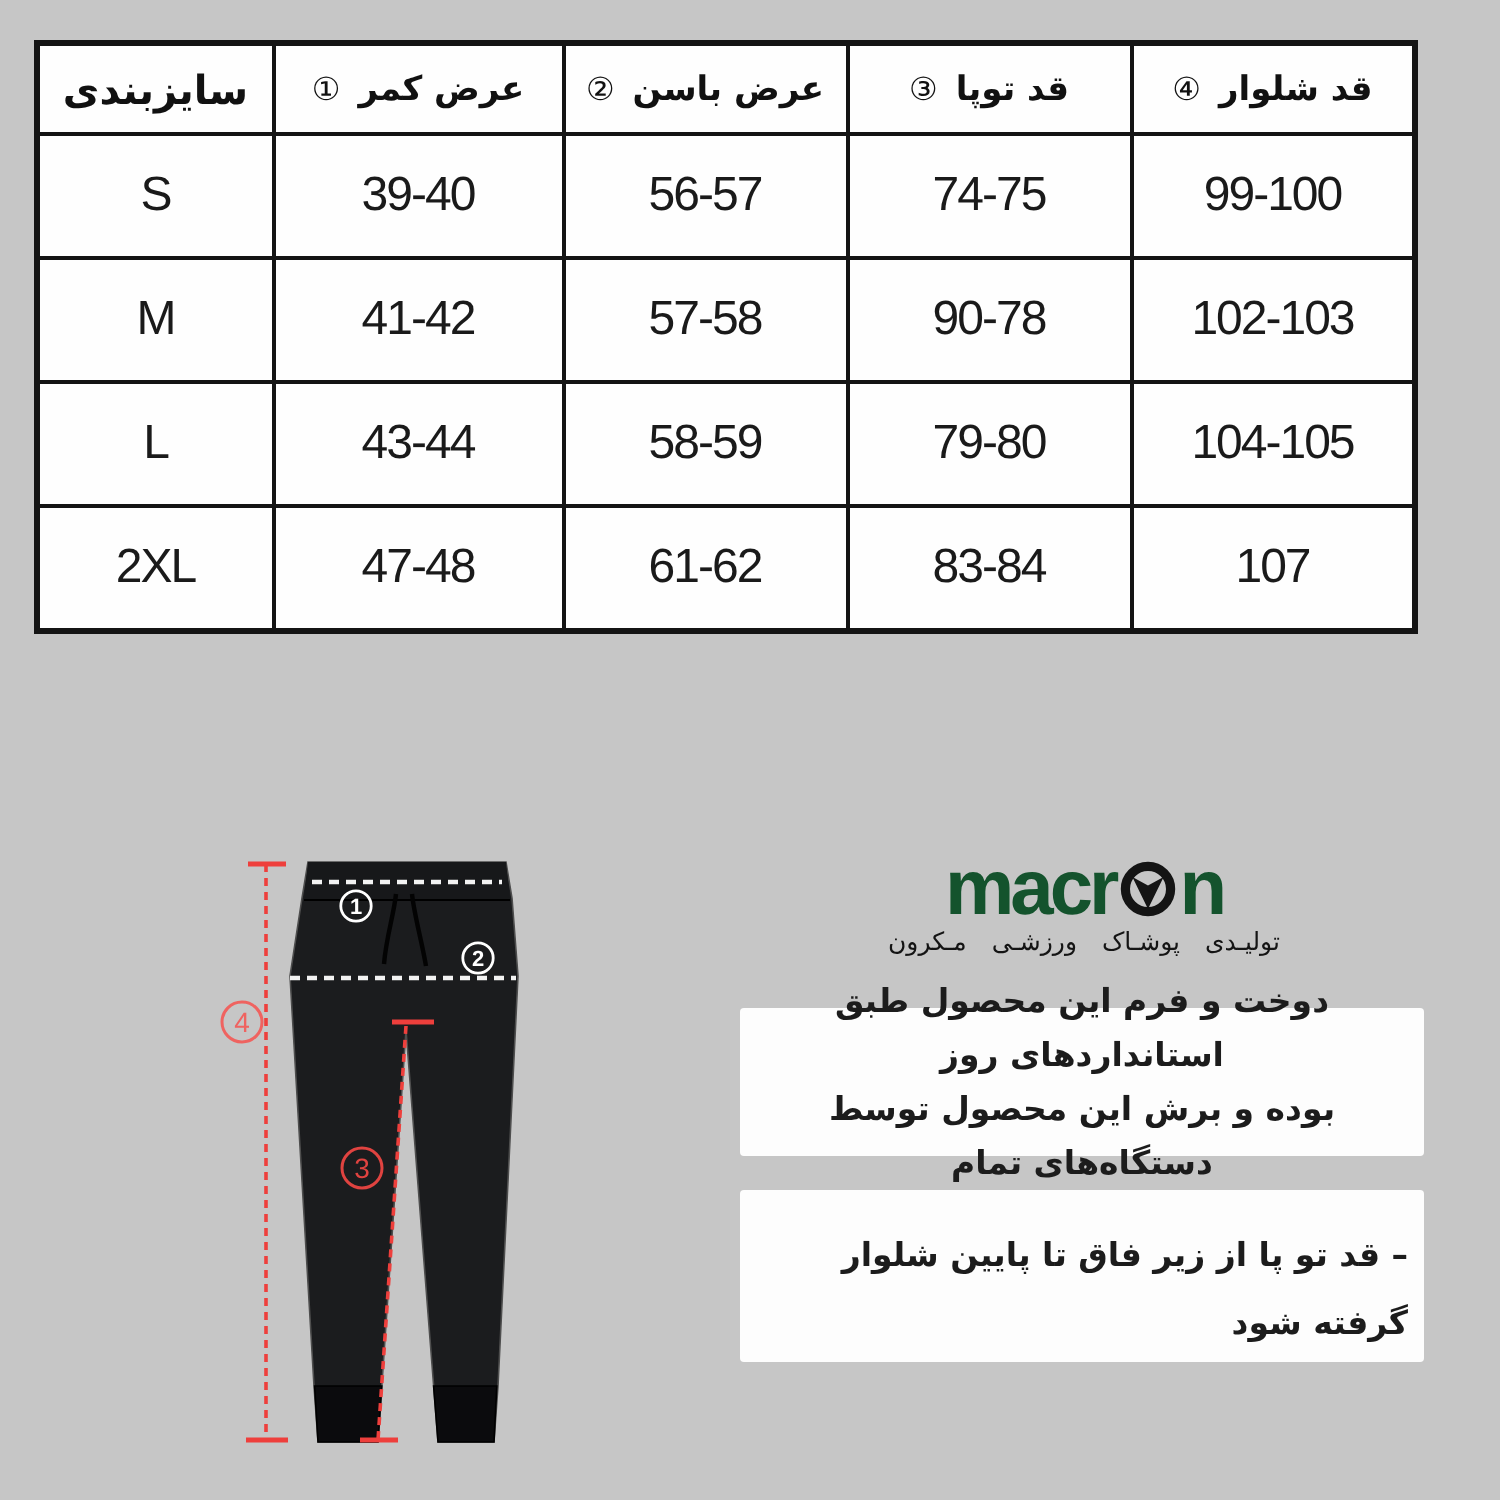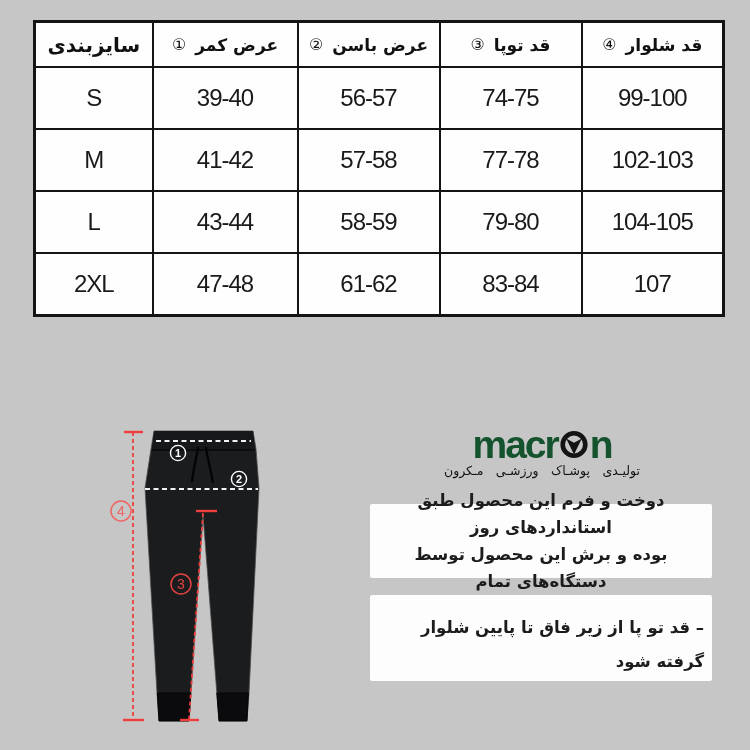--- a/index.html
+++ b/index.html
@@ -3,21 +3,21 @@
 <meta charset="utf-8">
 <style>
   html,body{margin:0;padding:0;}
   body{
     width:750px;height:750px;position:relative;overflow:hidden;
     background:#c6c6c6;
     font-family:"DejaVu Sans",sans-serif;color:#111;
   }
   
   .size-table{
-    position:absolute;left:33px;top:20px;
+    position:absolute;left:17px;top:20px;
     border-collapse:collapse;table-layout:fixed;
     background:#fff;border:3px solid #141414;
   }
   .size-table td,.size-table th{
     border:2px solid #141414;text-align:center;vertical-align:middle;
     padding:0;background:#fefefe;
   }
   .size-table th{height:43px;font-weight:bold;font-size:17px;}
   .size-table td{height:60px;}
   .hdr-cell{display:flex;align-items:center;justify-content:center;gap:9px;}
@@ -101,21 +101,21 @@
         <td class="sz-cell">S</td>
         <td class="num-cell">39-40</td>
         <td class="num-cell">56-57</td>
         <td class="num-cell">74-75</td>
         <td class="num-cell">99-100</td>
       </tr>
       <tr>
         <td class="sz-cell">M</td>
         <td class="num-cell">41-42</td>
         <td class="num-cell">57-58</td>
-        <td class="num-cell">77-78</td>
+        <td class="num-cell">90-78</td>
         <td class="num-cell">102-103</td>
       </tr>
       <tr>
         <td class="sz-cell">L</td>
         <td class="num-cell">43-44</td>
         <td class="num-cell">58-59</td>
         <td class="num-cell">79-80</td>
         <td class="num-cell">104-105</td>
       </tr>
       <tr>

